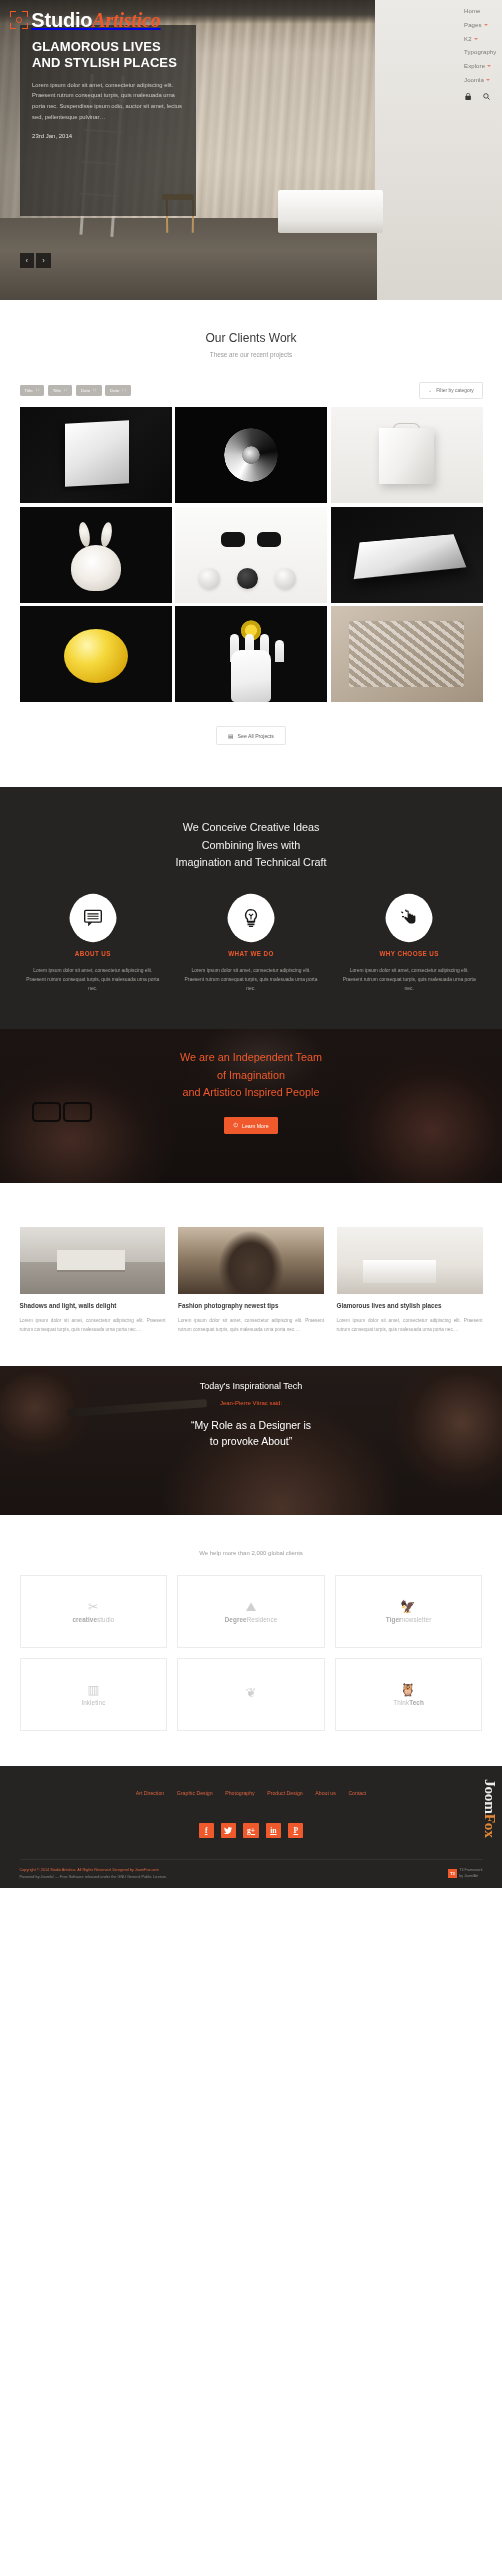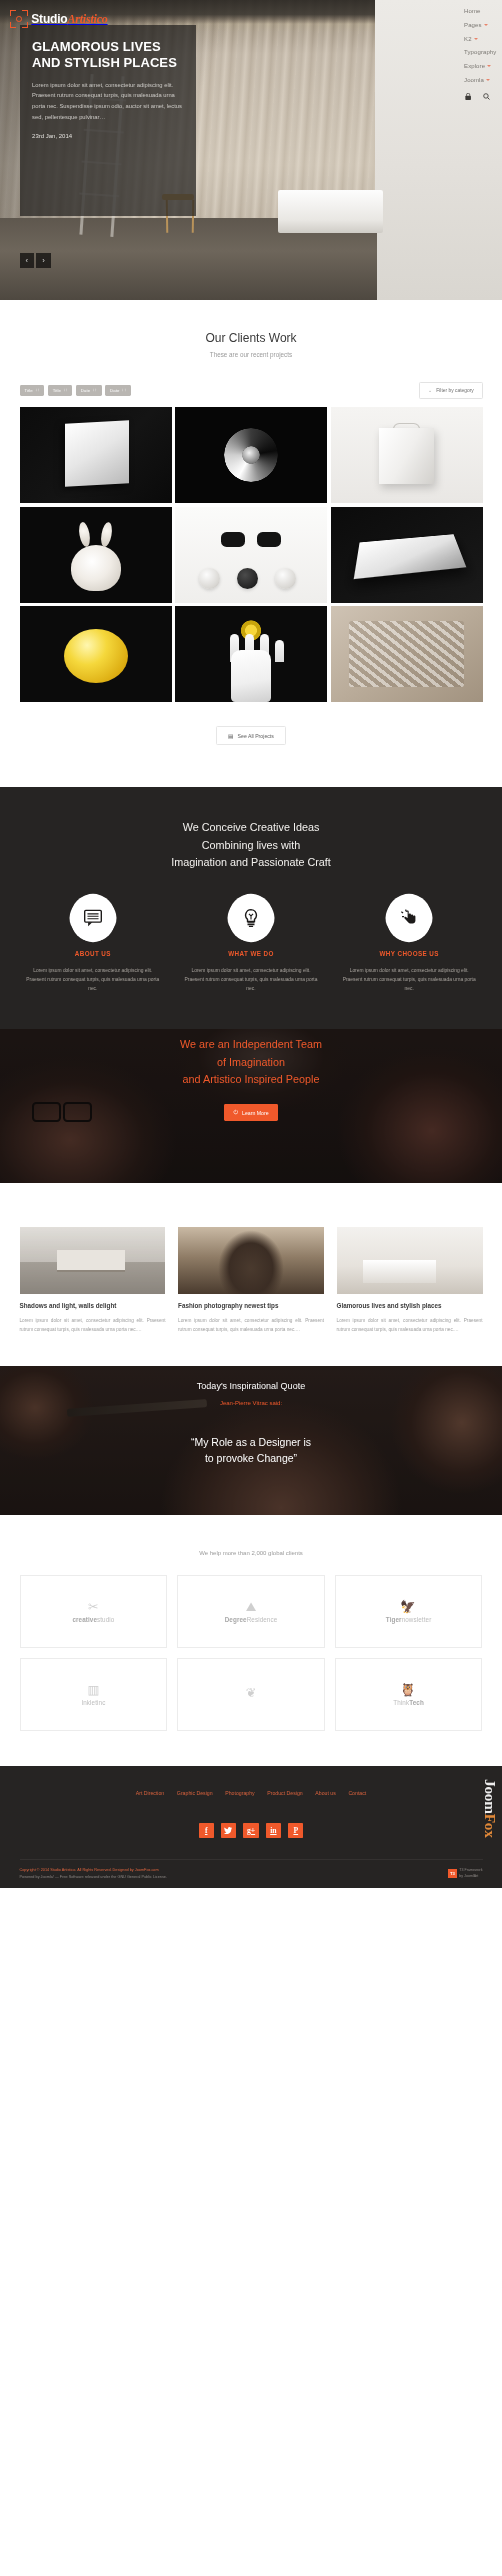--- a/index.html
+++ b/index.html
@@ -84,21 +84,21 @@
     position: absolute; width: 6.3px; height: 6.3px; border: 1.7px solid #f0592b;
   }
   .logo-mark span:nth-child(1){ left:0; top:0; border-right:none; border-bottom:none; }
   .logo-mark span:nth-child(2){ right:0; top:0; border-left:none; border-bottom:none; }
   .logo-mark span:nth-child(3){ left:0; bottom:0; border-right:none; border-top:none; }
   .logo-mark span:nth-child(4){ right:0; bottom:0; border-left:none; border-top:none; }
   .logo-mark em {
     position:absolute; left:6.3px; top:6.3px; width:5.6px; height:5.6px;
     border:1.7px solid #f0592b; border-radius:50%;
   }
-  .logo-text { font-size: 12px; font-weight: bold; letter-spacing: -0.2px; line-height: 1; }
+  .logo-text { font-size: 20px; font-weight: bold; letter-spacing: -0.2px; line-height: 1; }
   .logo-text .t1 { color: #fff; }
   .logo-text .t2 { color: #f0592b; font-style: italic; font-family: "Liberation Serif", serif; }
 
   .mainnav {
     position: absolute; right: 5.6px; top: 5.6px; z-index: 40;
     display: flex; flex-direction: column; align-items: flex-start; gap: 7.7px;
     padding: 2.8px 0 0 12.6px;
   }
   .mainnav a {
     font-size: 6px; color: #7b7873; text-decoration: none;
@@ -312,21 +312,21 @@
   }
   .pt-glasses {
     position:absolute; left: 32px; top: 73px; width: 60px; height: 17px;
   }
   .pt-glasses::before, .pt-glasses::after {
     content:""; position:absolute; top:0; width:25px; height:15.4px;
     border:2.1px solid #0d0b0a; border-radius:4.2px;
   }
   .pt-glasses::before{ left:0 } .pt-glasses::after{ right:0 }
   .pt-overlay { position:absolute; inset:0; background: rgba(16,12,11,.42); }
-  .pt-content { position: relative; z-index: 5; text-align: center; padding-top: 7px; }
+  .pt-content { position: relative; z-index: 5; text-align: center; padding-top: 20px; }
   .pt-content h2 {
     color: #f0592b; font-size: 10.8px; font-weight: normal; line-height: 1.62;
   }
   .learn-btn {
     display: inline-flex; align-items: center; gap: 4.2px;
     background: #f0592b; color: #fff; font-size: 5.2px; padding: 4.9px 9.8px;
     margin-top: 15.4px; border-radius: 1.4px;
   }
   .learn-btn .pw { font-size: 5.6px; }
 
@@ -376,21 +376,21 @@
   }
   .qt-frame {
     position:absolute; left: 67px; top: 38px; width: 140px; height: 8.4px;
     background: linear-gradient(90deg,#2a2520,#4a4038);
     border-radius: 2.1px; transform: rotate(-4deg);
   }
   .qt-overlay { position:absolute; inset:0; background: rgba(20,14,12,.40); }
   .qt-content { position:relative; z-index:5; text-align:center; padding-top: 15.4px; }
   .qt-title { color: #ffffff; font-size: 9px; font-weight: normal; }
   .qt-author { color: #f0592b; font-size: 6px; margin-top: 8.4px; }
-  .qt-text { color: #ffffff; font-size: 10.5px; line-height: 1.55; margin-top: 28px; font-weight: normal; }
+  .qt-text { color: #ffffff; font-size: 10.5px; line-height: 1.55; margin-top: 11px; font-weight: normal; }
 
   
   .clients { padding: 28px 19.5px 35px; }
   .clients h2 { text-align:center; font-size: 11px; color: #3a3a3a; font-weight: normal; }
   .clients .sub { text-align:center; font-size: 6px; color: #9b9b9b; margin-top: 7px; }
   .client-grid { display: grid; grid-template-columns: repeat(3,1fr); gap: 9.8px; margin-top: 19.5px; }
   .client-cell {
     border: 0.7px solid #ececec; height: 73px;
     display: flex; flex-direction: column; align-items: center; justify-content: center;
     gap: 2.8px; color: #bdbdbd;
@@ -579,21 +579,21 @@
         <span class="grid-ic">▤</span>
         <span>See All Projects</span>
       </div>
     </div>
   </section>
 
   <section class="ideas">
     <h2>
       <span>We Conceive Creative Ideas</span><br>
       <span>Combining lives with</span><br>
-      <span>Imagination and Passionate Craft</span>
+      <span>Imagination and Technical Craft</span>
     </h2>
 
     <div class="feature-row">
       <div class="feature">
         <div class="badge-wrap">
           <div class="scallop"></div>
           <svg width="19.5" height="18" viewBox="0 0 28 26">
             <rect x="2" y="2" width="24" height="17" rx="1.5" fill="none" stroke="#1d1b1a" stroke-width="2"></rect>
             <path d="M7 19 L7 25 L13 19 Z" fill="#1d1b1a"></path>
             <line x1="6" y1="7" x2="22" y2="7" stroke="#1d1b1a" stroke-width="1.6"></line>
@@ -670,25 +670,25 @@
         <p>Lorem ipsum dolor sit amet, consectetur adipiscing elit. Praesent rutrum consequat turpis, quis malesuada urna porta nec.…</p>
       </article>
     </div>
   </section>
 
   <section class="quote-sec">
     <div class="qt-bg"></div>
     <div class="qt-frame"></div>
     <div class="qt-overlay"></div>
     <div class="qt-content">
-      <h2 class="qt-title">Today's Inspirational Quote</h2>
+      <h2 class="qt-title">Today's Inspirational Tech</h2>
       <div class="qt-author">Jean-Pierre Vitrac said:</div>
       <div class="qt-text">
         <span>“My Role as a Designer is</span><br>
-        <span>to provoke Change”</span>
+        <span>to provoke About”</span>
       </div>
     </div>
   </section>
 
   <section class="clients">
     <p class="sub">We help more than 2,000 global clients</p>
     <div class="client-grid">
       <div class="client-cell">
         <span class="client-glyph">✂</span>
         <span class="client-name"><span class="b">creative</span><span>studio</span></span>

